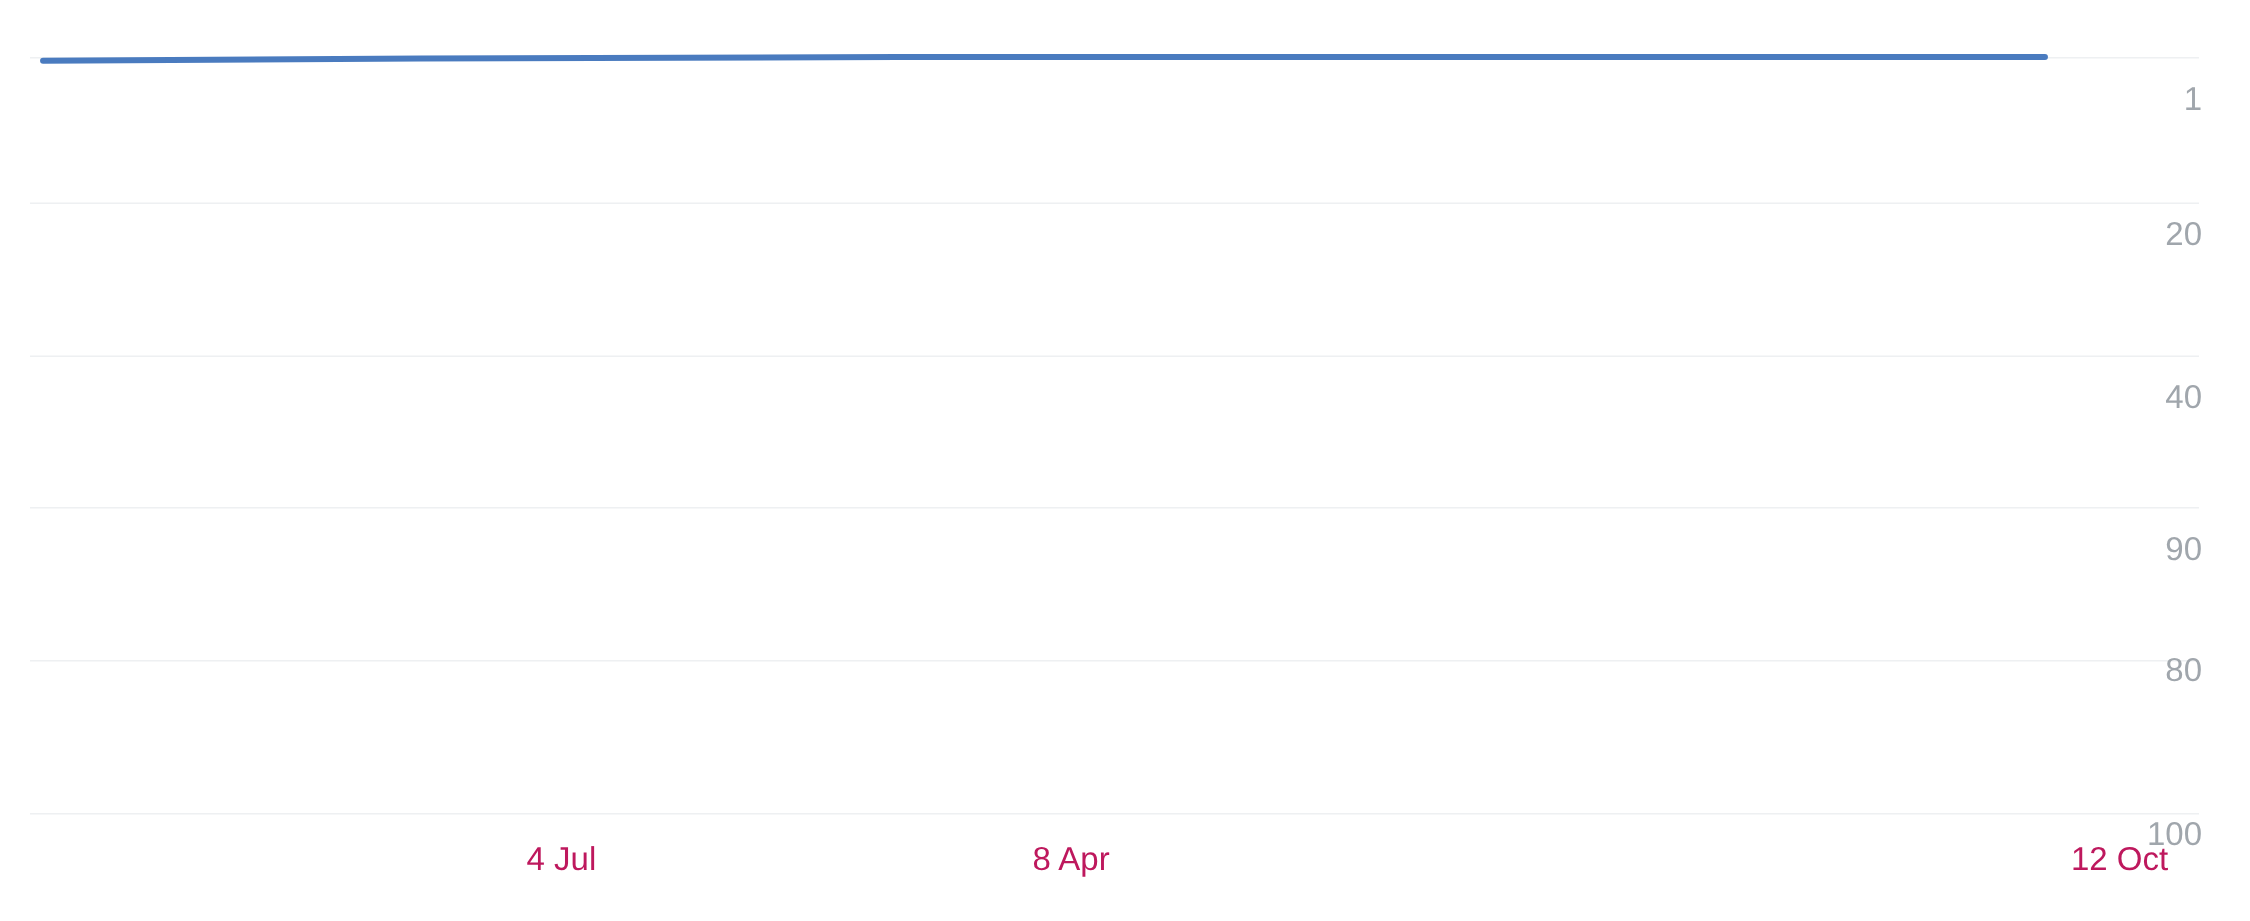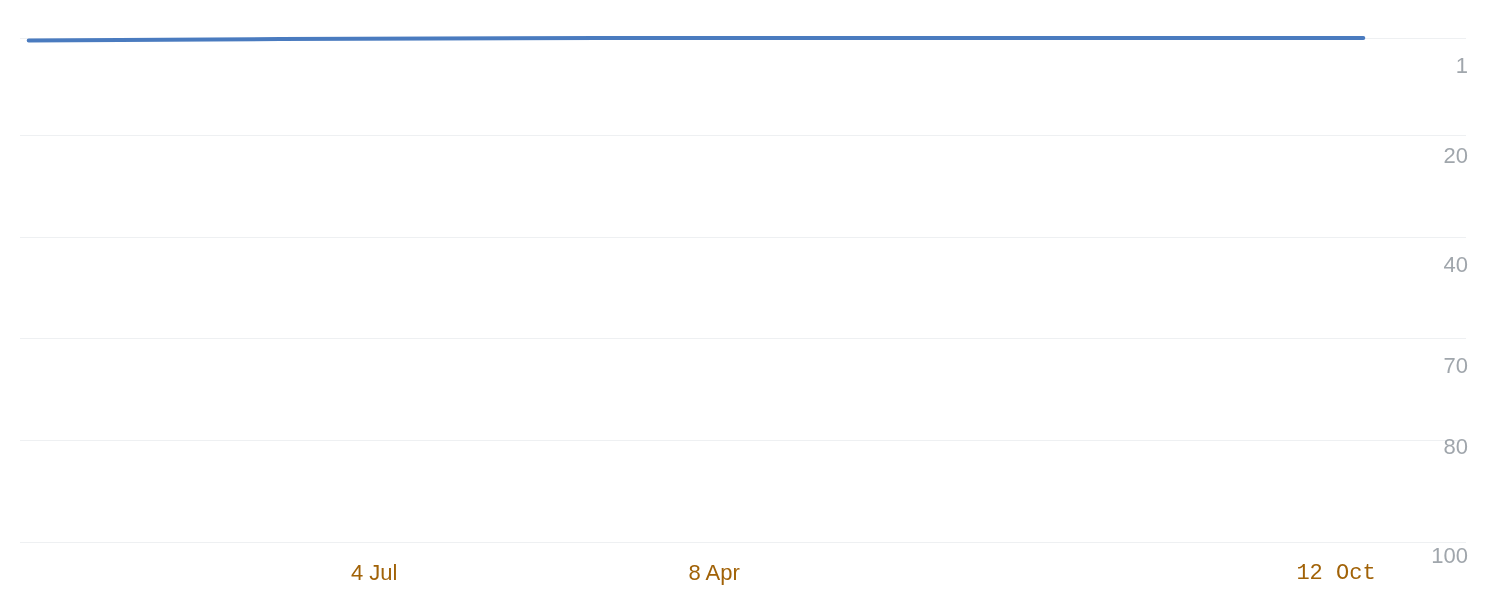--- a/index.html
+++ b/index.html
@@ -35,21 +35,21 @@
     right: 32px;
     font-size: 22px;
     color: #a0a6ac;
     text-align: right;
     transform: translateY(-50%);
   }
   .x-tick {
     position: absolute;
     bottom: 28px;
     font-size: 22px;
-    color: #a16207;
+    color: #be185d;
     transform: translateX(-50%);
     white-space: nowrap;
   }
   svg.line-layer {
     position: absolute;
     left: 20px;
     top: 0;
     width: 1446px;
     height: 614px;
     overflow: visible;
@@ -75,19 +75,19 @@
       <div class="gridline" style="top: 504px;"></div>
     </div>
 
   <svg class="line-layer">
       <path d="M8.7 40.5 L260.3 39.0 L578.4 38.0 L1012.2 38.0 L1343.3 38.0" class="series-line" stroke="#4a7bbf"></path>
     </svg>
 
 <div class="y-tick" style="top: 66px;">1</div>
     <div class="y-tick" style="top: 156px;">20</div>
     <div class="y-tick" style="top: 264.545px; margin-left: 29px;">40</div>
-    <div class="y-tick" style="top: 366.364px;">70</div>
+    <div class="y-tick" style="top: 366.364px;">90</div>
     <div class="y-tick" style="top: 447px;">80</div>
     <div class="y-tick" style="top: 556px;">100</div>
     <div class="x-tick" style="left: 374.27px;">4 Jul</div>
     <div class="x-tick" style="left: 714.08px;">8 Apr</div>
-    <div class="x-tick" style="left: 1336px; font-family: Liberation Mono, monospace;">12 Oct</div>
+    <div class="x-tick" style="left: 1413px;">12 Oct</div>
   </div>
 
 </body></html>

